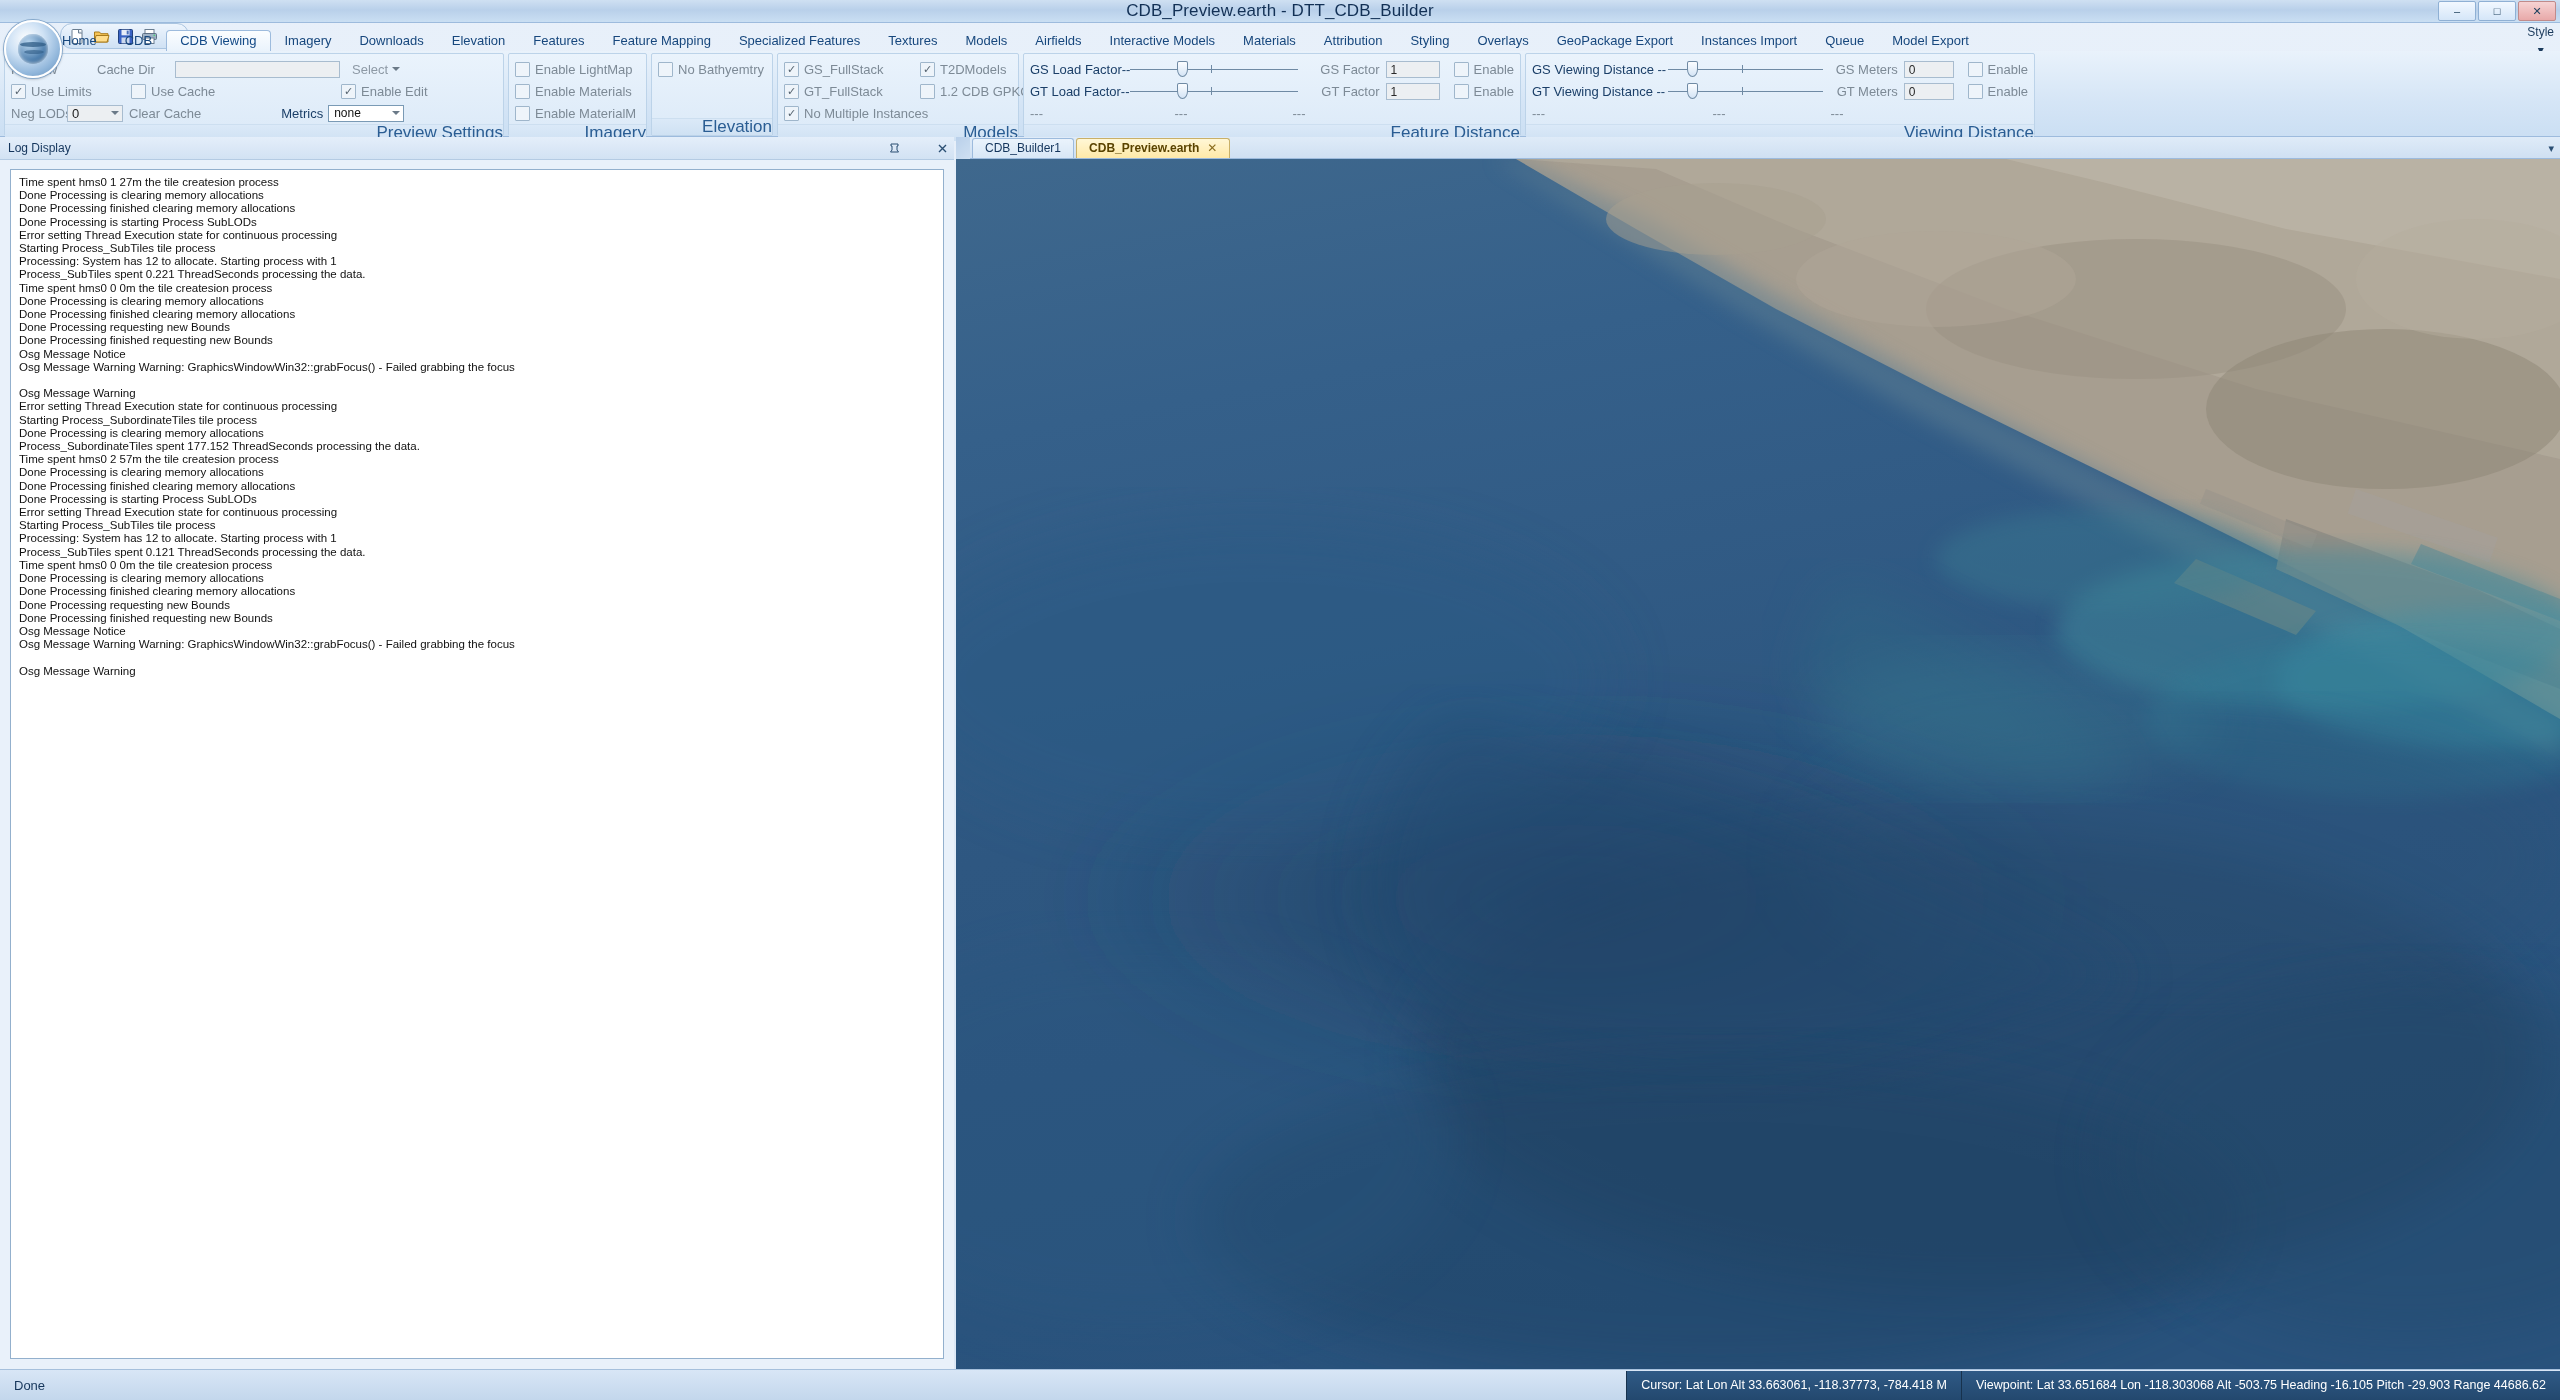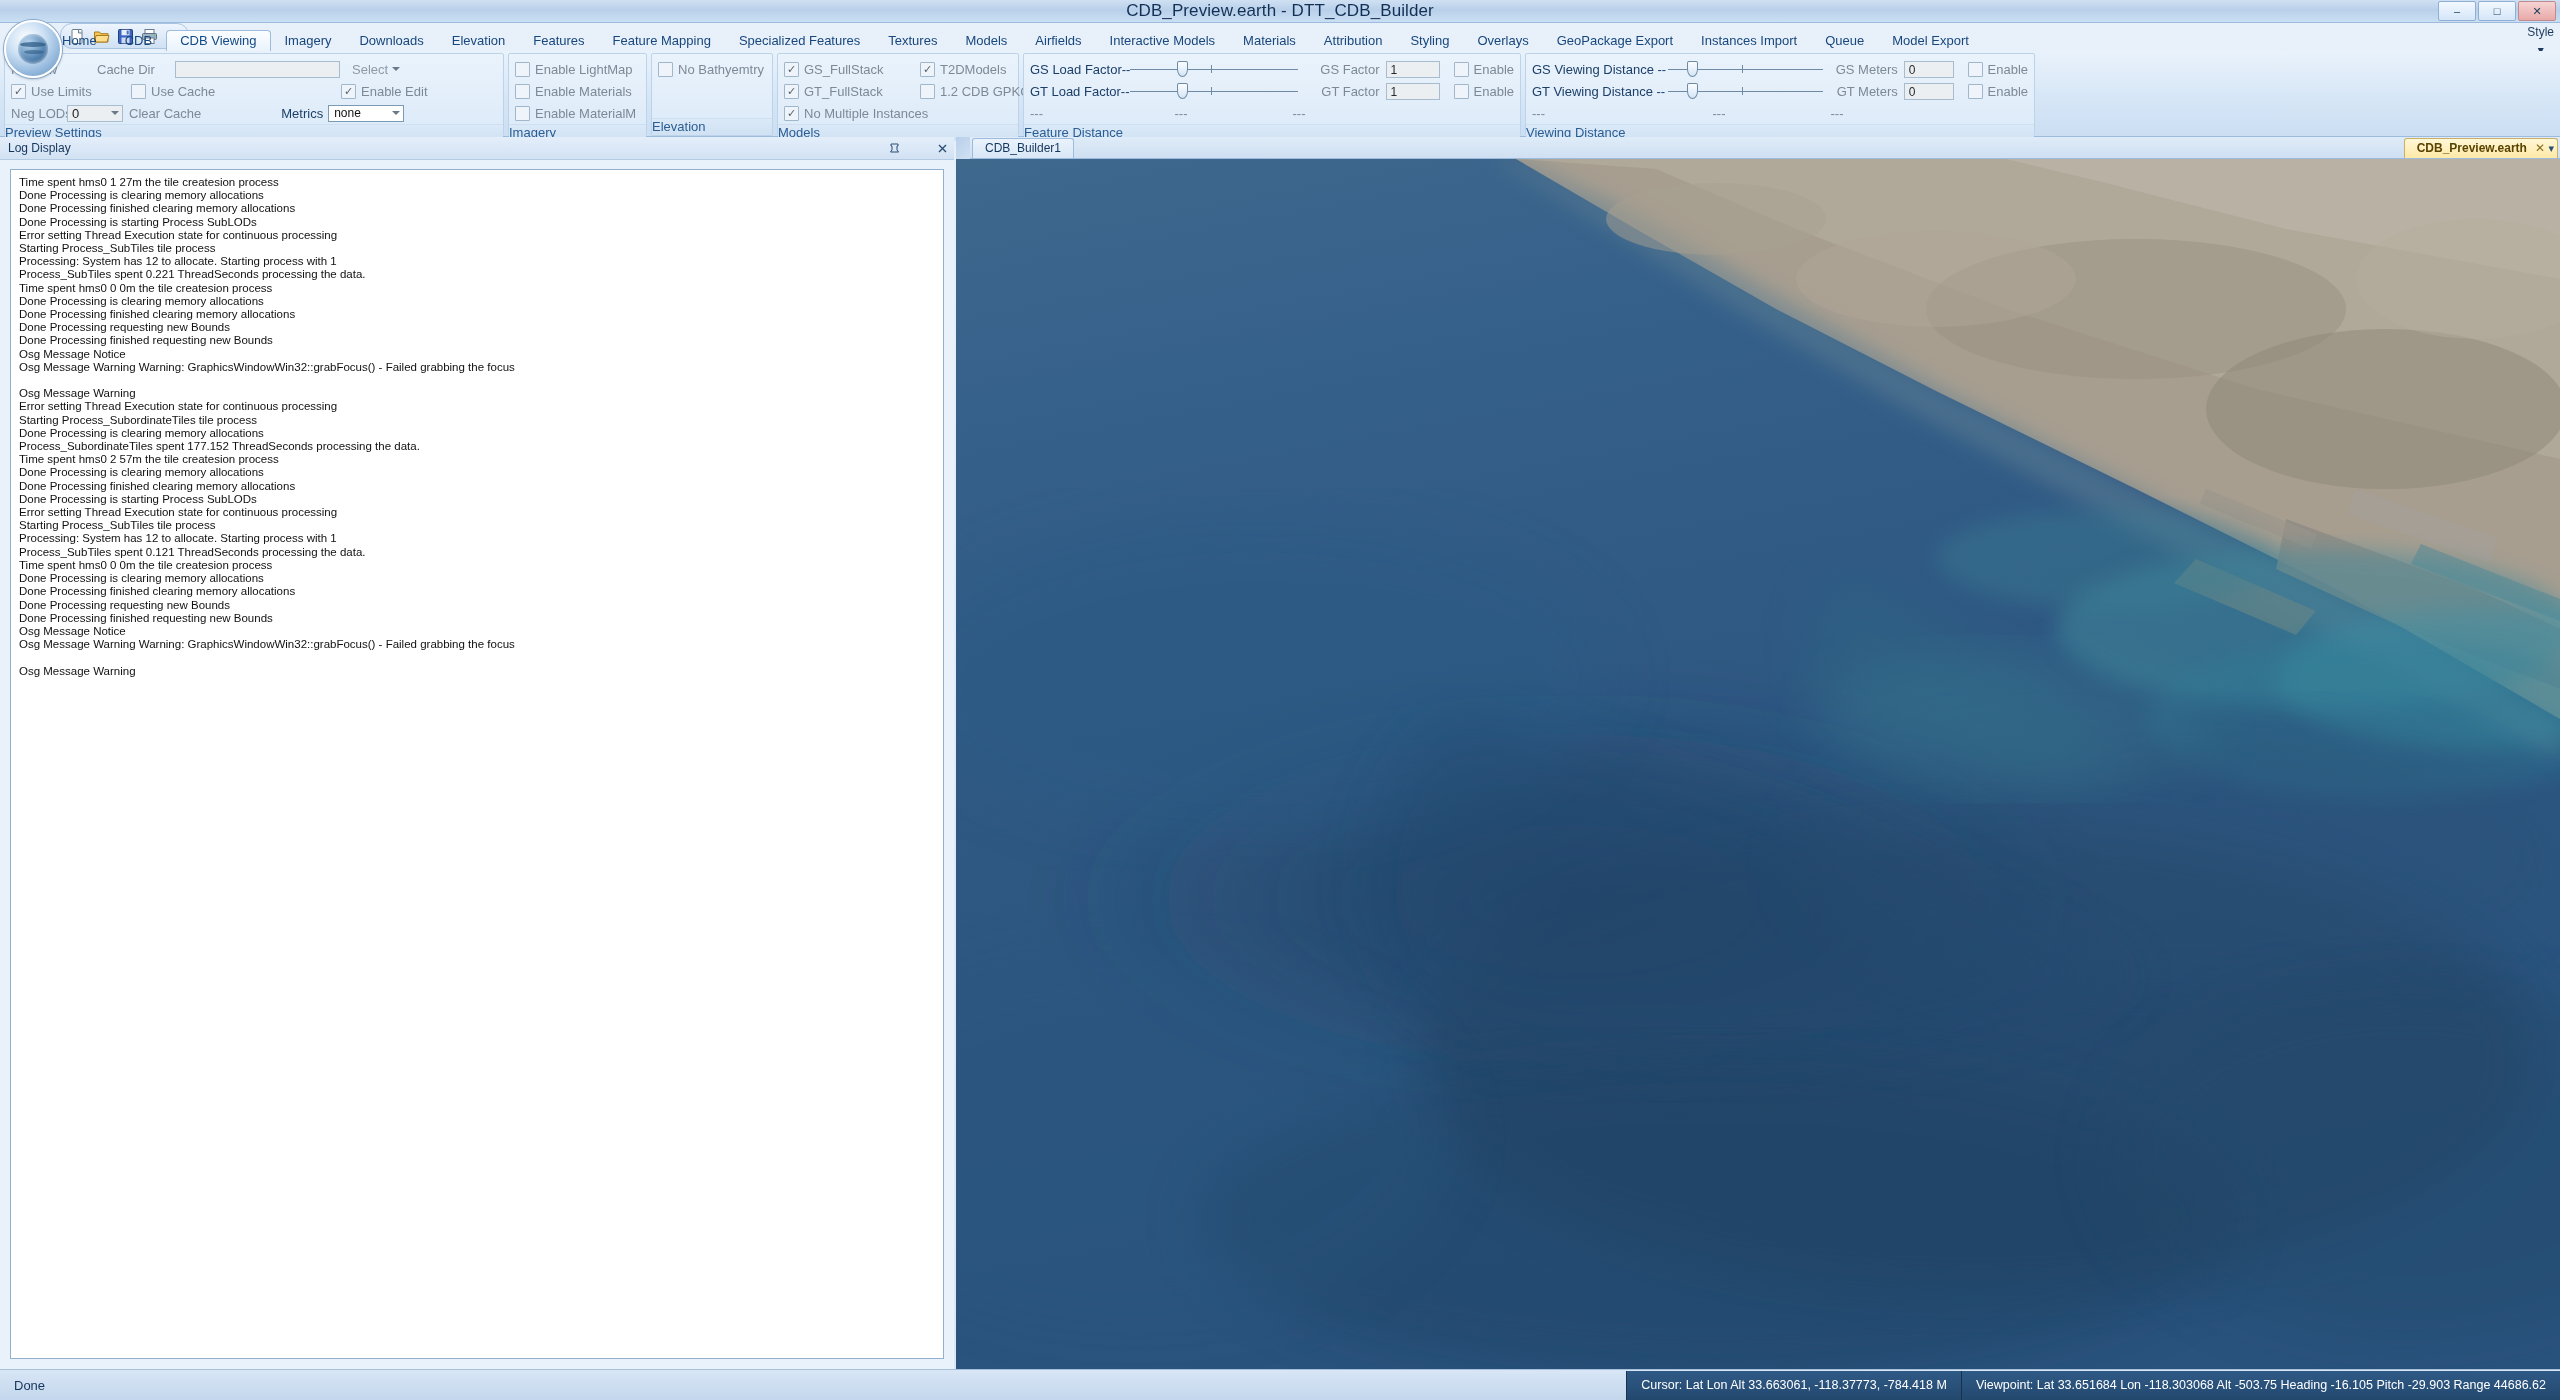--- a/index.html
+++ b/index.html
@@ -60,21 +60,21 @@
   
   .ribbon{position:absolute;left:0;top:51px;width:2560px;height:86px;
     background:linear-gradient(#e9f2fb,#d5e5f6 60%,#cbdff3);
     border-bottom:1px solid #9dbbdd;box-sizing:border-box;
     display:flex;align-items:stretch;padding:2px 2px 0 2px;}
   .grp{position:relative;margin:0 2px;box-sizing:border-box;
     border:1px solid #bcd3e9;border-radius:2px;
     background:linear-gradient(#eaf3fc,#dceaf8);
     display:flex;flex-direction:column;}
   .grp .body{flex:1;padding:4px 6px 0 6px;position:relative;}
-  .grp .cap{height:16px;line-height:16px;text-align:left;font-size:13px;color:#2a5d93;
+  .grp .cap{height:16px;line-height:16px;text-align:right;font-size:17px;color:#2a5d93;
     border-top:1px solid #cddff0;background:linear-gradient(#dbe9f8,#cfe1f3);}
   .row{display:flex;align-items:center;height:22px;}
   .lbl{color:#7d8a96;font-size:13px;white-space:nowrap;}
   .lbl.on{color:#1b3f68;}
   .cb{width:13px;height:13px;border:1px solid #9fb6cb;background:#eef4fa;border-radius:1px;
      display:inline-flex;align-items:center;justify-content:center;font-size:11px;color:#5d6b78;
      margin-right:5px;flex:none;}
   .cb.checked:after{content:"\2713";font-size:11px;line-height:1;color:#55636f;}
   .tbox{border:1px solid #a8bccf;background:#eceff2;height:17px;box-sizing:border-box;}
   .tbox .val{padding:0 4px;line-height:15px;font-size:12px;color:#2a2a2a;}
@@ -106,21 +106,21 @@
     font-size:12px;color:#2b4f73;}
   .logbody{position:absolute;left:10px;top:32px;width:934px;height:1190px;
     background:#ffffff;border:1px solid #93b0cd;box-sizing:border-box;overflow:hidden;}
   .logtext{padding:6px 8px;font-family:"Liberation Sans","DejaVu Sans",sans-serif;
     font-size:11.5px;line-height:13.2px;color:#111;white-space:pre-wrap;}
 
   
   .viewwrap{position:absolute;left:956px;top:137px;width:1604px;height:1232px;}
   .vtabs{height:22px;display:flex;align-items:flex-end;
     background:linear-gradient(#dfebf8,#cfe0f2);border-bottom:1px solid #9dbbdd;
-    padding-left:16px;box-sizing:border-box;position:relative;justify-content:space-between;}
+    padding-left:16px;box-sizing:border-box;position:relative;}
   .vtabs:before{content:"";position:absolute;left:0;top:0;width:14px;height:22px;
     background:linear-gradient(135deg,#b9d0ea,#cfe0f2);}
   .vtab{height:19px;line-height:19px;padding:0 12px;font-size:12px;color:#14355c;
     border:1px solid #9dbbdd;border-bottom:none;border-radius:3px 3px 0 0;
     background:linear-gradient(#eaf3fc,#d8e7f6);margin-right:2px;}
   .vtab.active{background:linear-gradient(#fff7d6,#ffe9a8);border-color:#c9b068;
     color:#5a4300;font-weight:700;display:flex;align-items:center;gap:8px;}
   .vtab .x{color:#8a6d1e;font-size:12px;font-weight:700;}
   .vmenu{position:absolute;right:6px;bottom:3px;color:#2b4f73;font-size:11px;}
   .canvas{position:absolute;left:0;top:22px;width:1604px;height:1210px;overflow:hidden;

